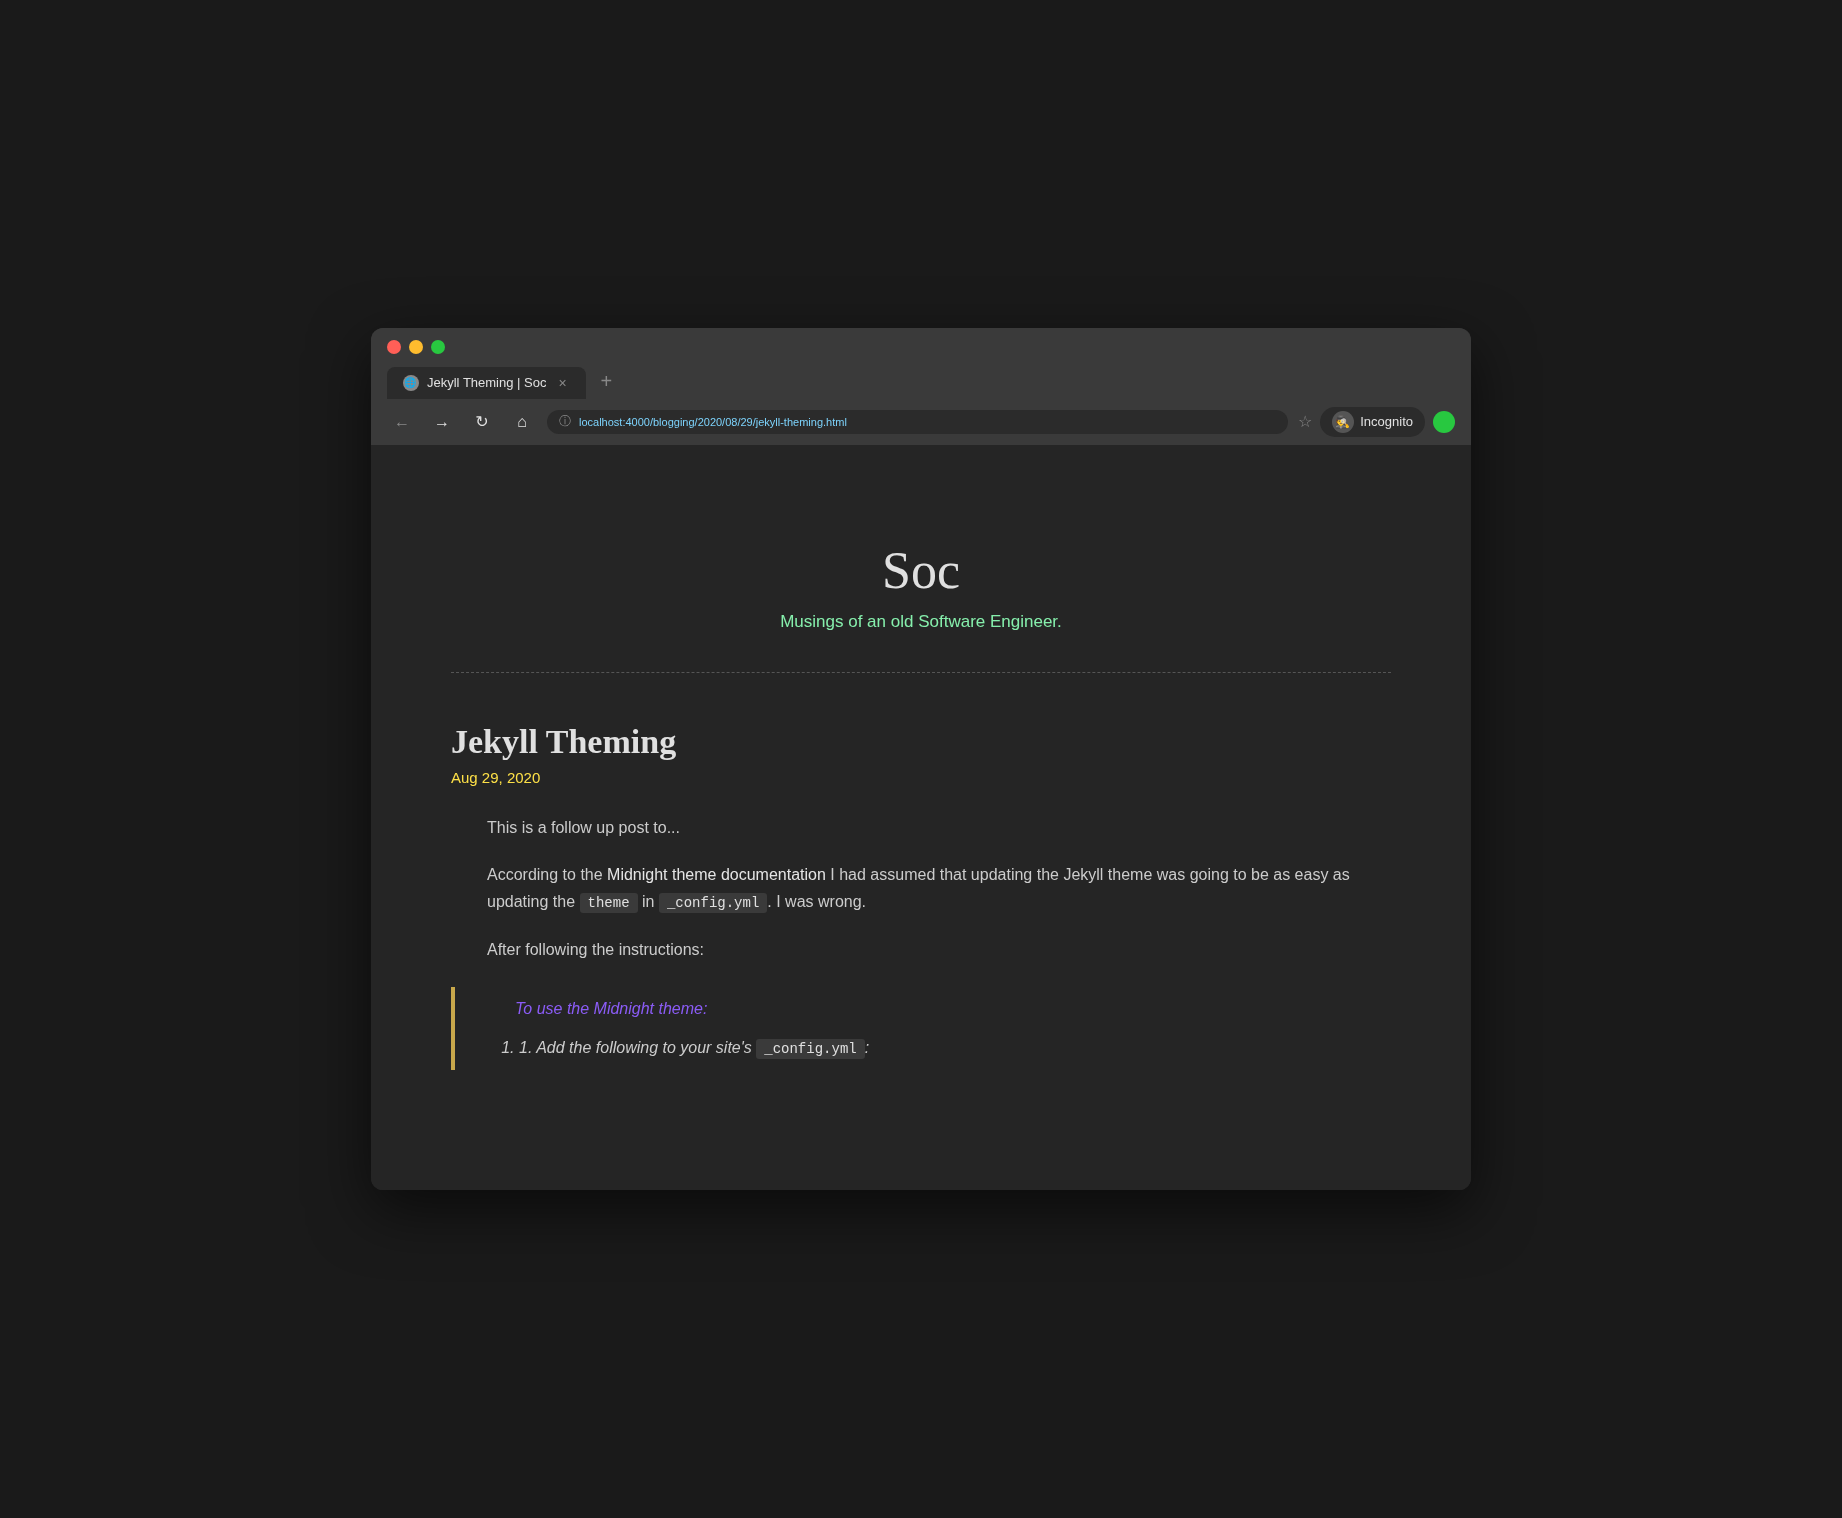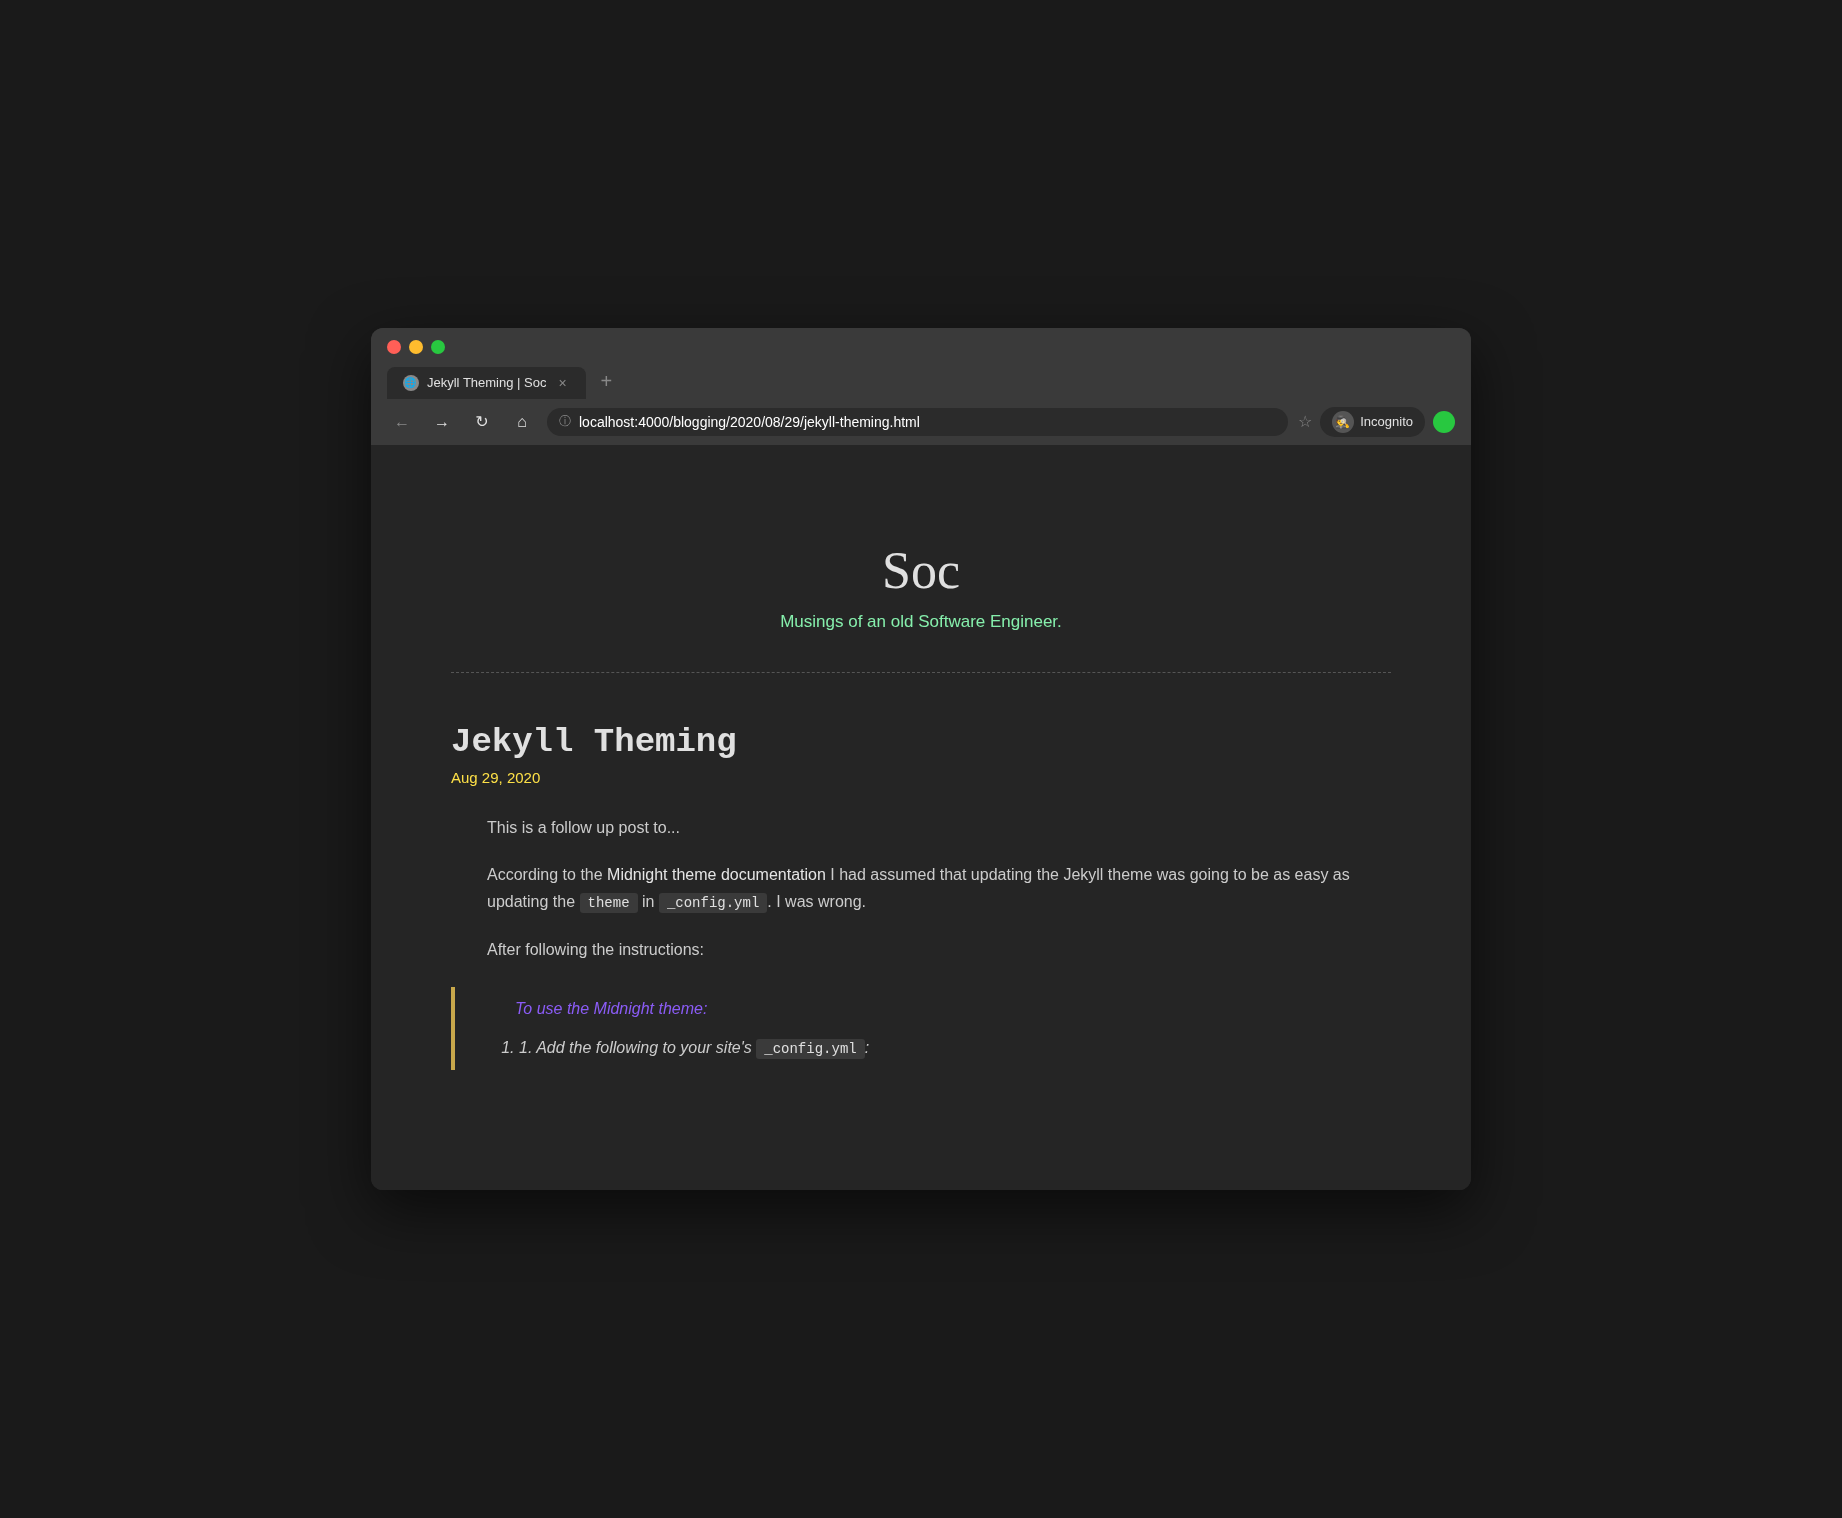--- a/index.html
+++ b/index.html
@@ -154,22 +154,22 @@
       font-size: 12px;
       z-index: 1;
     }
 
     .address-input {
       width: 100%;
       background-color: #2b2b2b;
       border: none;
       border-radius: 20px;
       padding: 6px 16px 6px 32px;
-      color: #ffffff;
-      font-size: 14px;
+      color: #7dd3fc;
+      font-size: 11px;
       outline: none;
     }
 
     .toolbar-right {
       display: flex;
       align-items: center;
       gap: 8px;
     }
 
     .star-btn {
@@ -240,21 +240,21 @@
       border: none;
       border-top: 1px dashed #555;
       margin: 30px 0 50px 0;
     }
 
     .post-title {
       font-size: 34px;
       font-weight: 700;
       color: #e0e0e0;
       margin-bottom: 8px;
-      font-family: Liberation Mono, monospace;
+      font-family: Liberation Serif, serif;
     }
 
     .post-date {
       font-size: 15px;
       color: #fde047;
       margin-bottom: 28px;
     }
 
     .post-body p {
       font-size: 16px;

